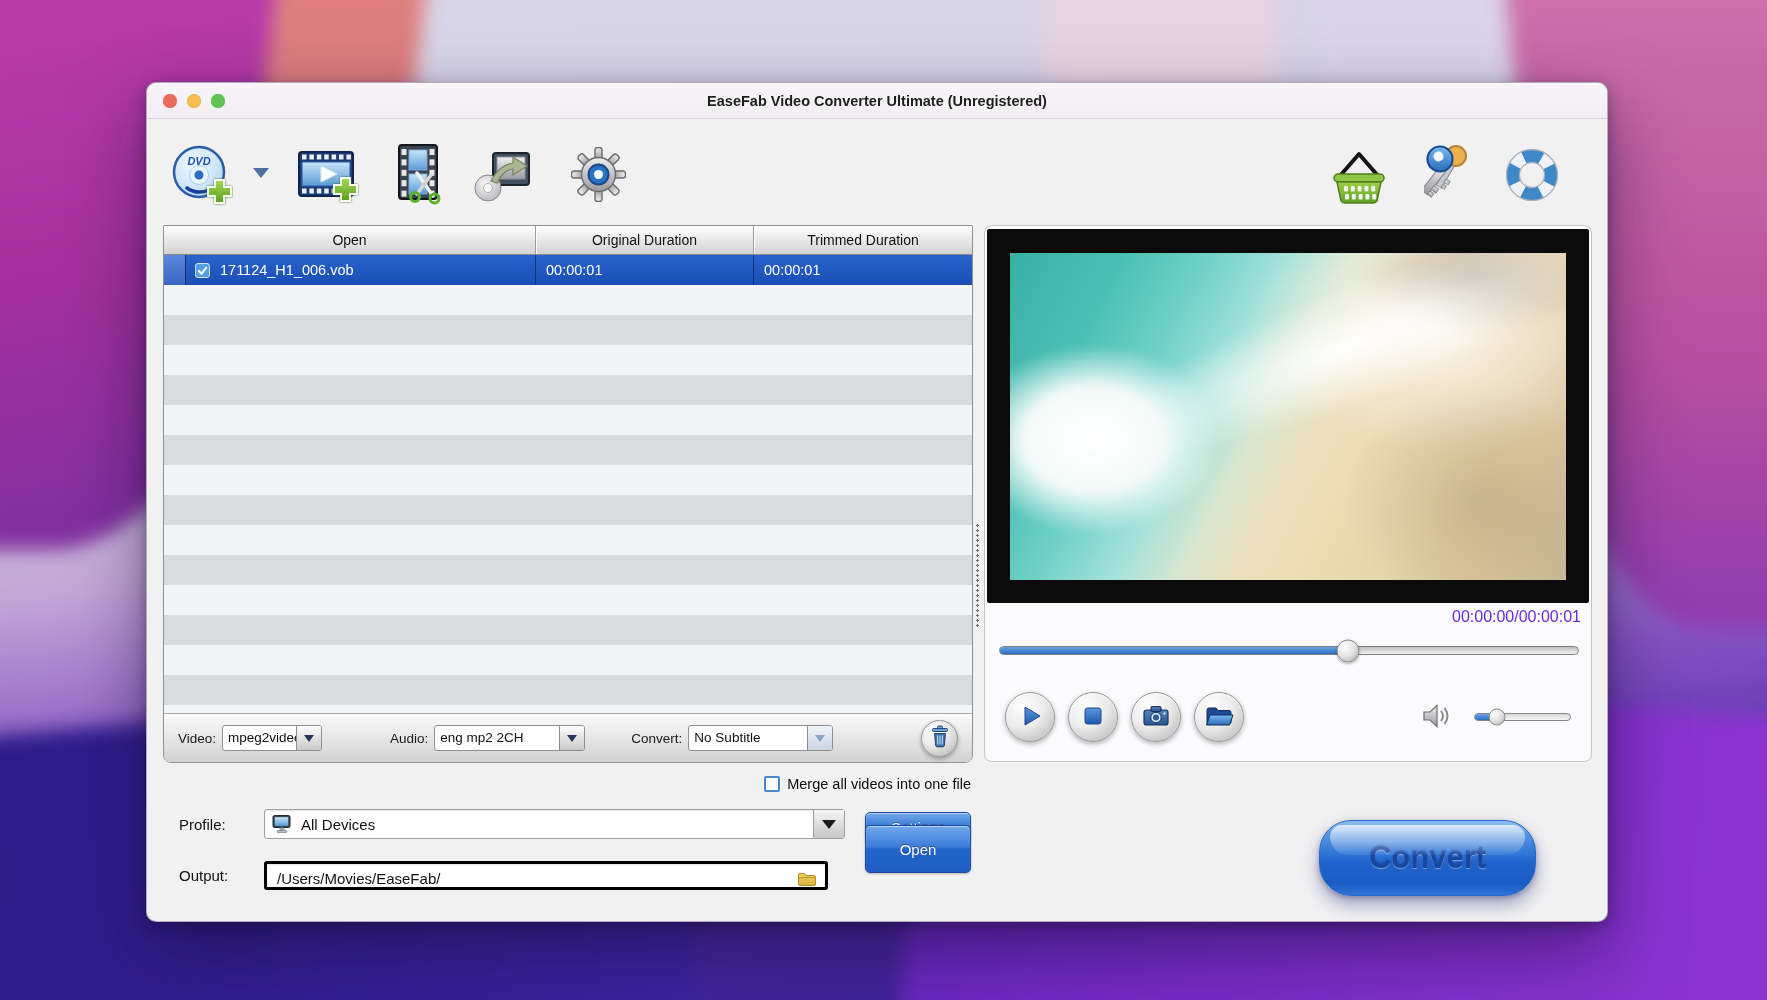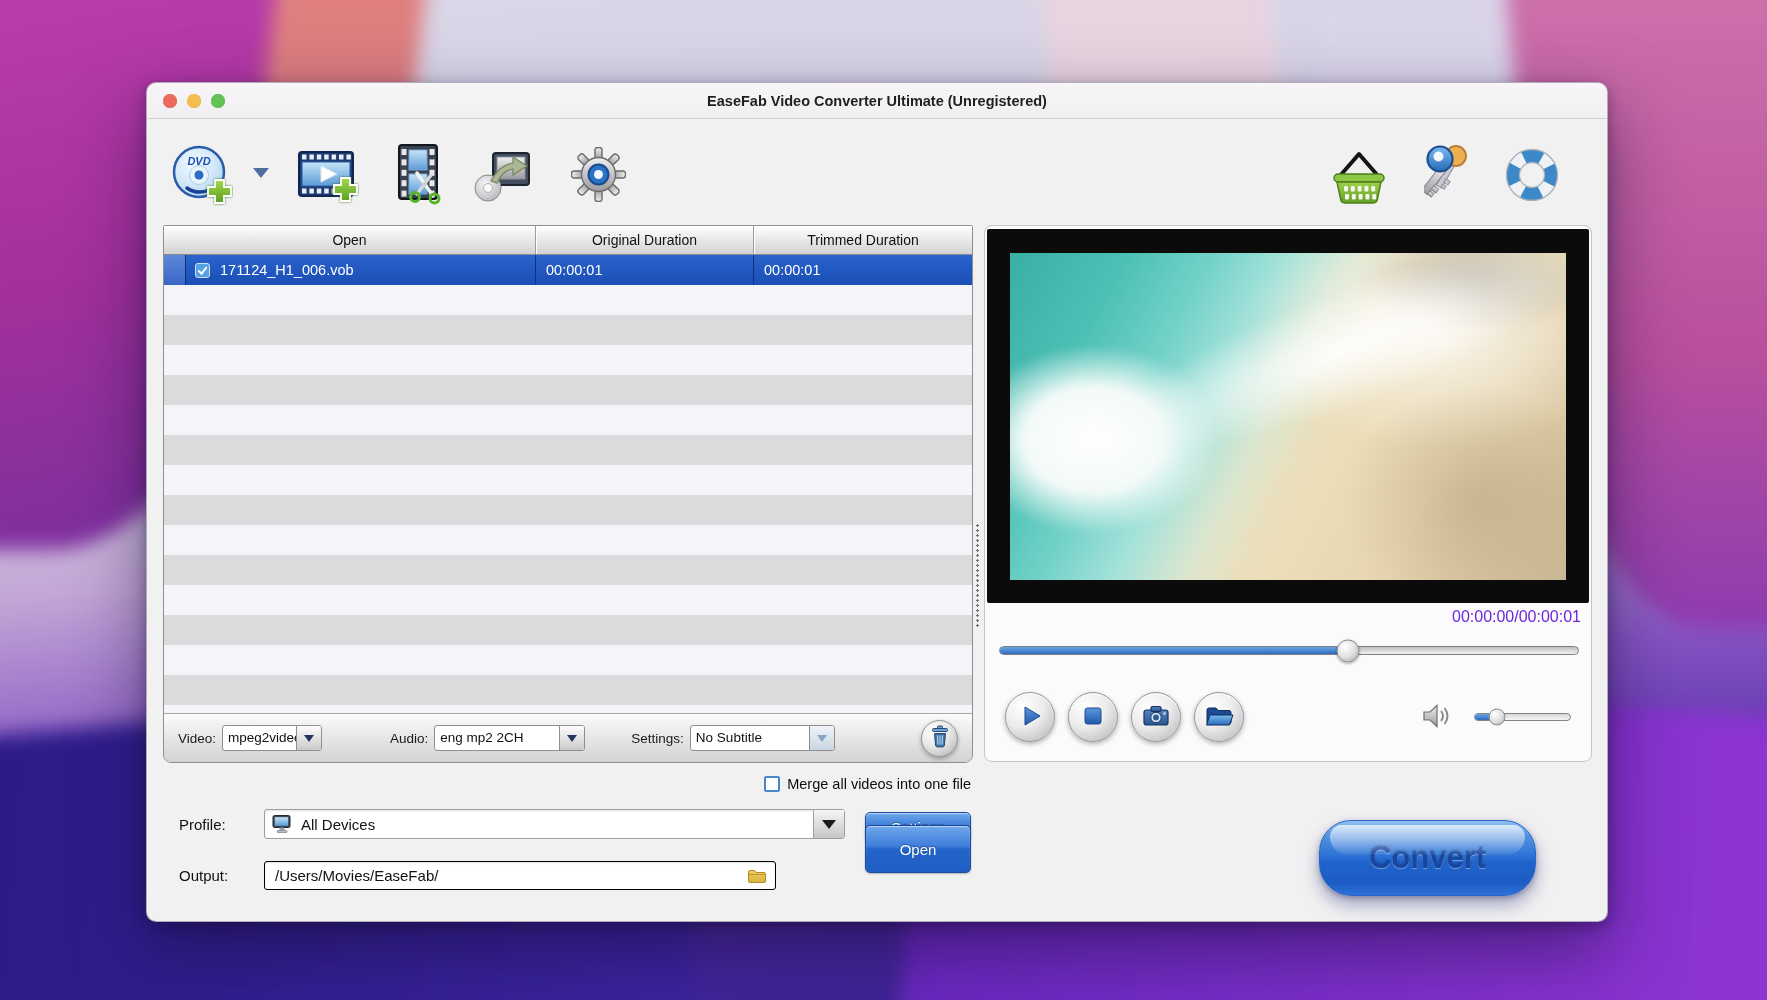--- a/index.html
+++ b/index.html
@@ -145,22 +145,22 @@
   .lab-profile { top:733px; } .lab-output { top:784px; }
   .profile-combo { position:absolute; left:117px; top:726px; width:581px; height:30px;
     background:#fff; border:1px solid #a0a0a0; border-radius:3px; display:flex; align-items:center;
     box-shadow:inset 0 1px 2px rgba(0,0,0,.12); cursor:pointer; }
   .profile-combo .ptext { margin-left:7px; font-size:15px; color:#111; }
   .big-arrow { margin-left:auto; width:31px; align-self:stretch; border-left:1px solid #a0a0a0;
     background:linear-gradient(180deg,#f6f6f6,#c6c6c6); display:flex; align-items:center; justify-content:center; }
   .big-arrow i { width:0; height:0; border-left:7px solid transparent; border-right:7px solid transparent;
     border-top:9px solid #1c1c1c; }
   .monitor-ic { margin-left:7px; display:flex; }
-  .output-field { position:absolute; left:117px; top:778px; width:512px; height:29px;
-    background:#fff; border:1px solid #000000; border-radius:3px; display:flex; align-items:center;
+  .output-field { position:absolute; left:117px; top:778px; width:564px; height:29px;
+    background:#fff; border:3px solid #000000; border-radius:3px; display:flex; align-items:flex-end;
     box-shadow:inset 0 1px 2px rgba(0,0,0,.12); }
   .output-field .otext { margin-left:10px; font-size:15px; color:#111; }
   .folder-ic { margin-left:auto; margin-right:8px; display:flex; cursor:pointer; }
   .blue-btn { position:absolute; width:106px; border:1px solid #1a4a9e; border-radius:5px;
     color:#fff; font-size:15px; cursor:pointer; text-shadow:0 -1px 1px rgba(0,0,0,.35);
     background:linear-gradient(180deg,#6fa8ea 0%,#3d7cda 45%,#2465ca 50%,#1f5dc2 100%);
     box-shadow:inset 0 1px 1px rgba(255,255,255,.55), 0 1px 2px rgba(0,0,0,.25); }
   .btn-settings { left:718px; top:729px; height:31px; }
   .btn-open { left:718px; top:742px; height:48px; }
 
@@ -425,21 +425,21 @@
               <i></i>
             </span>
         </div>
         <span class="fb-label lab-audio">Audio:</span>
         <div class="combo cw-audio">
           <span class="combo-text">eng mp2 2CH</span>
           <span class="combo-arrow">
               <i></i>
             </span>
         </div>
-        <span class="fb-label lab-sub">Settings:</span>
+        <span class="fb-label lab-sub">Convert:</span>
         <div class="combo cw-sub">
           <span class="combo-text">No Subtitle</span>
           <span class="combo-arrow lite">
               <i></i>
             </span>
         </div>
         <button class="trash-btn">
           <span>
             <svg width="20" height="23" viewBox="0 0 20 23">
               <rect x="7.5" y="1" width="5" height="2.5" rx="1" fill="#6fa3d4" stroke="#26486e"></rect>

